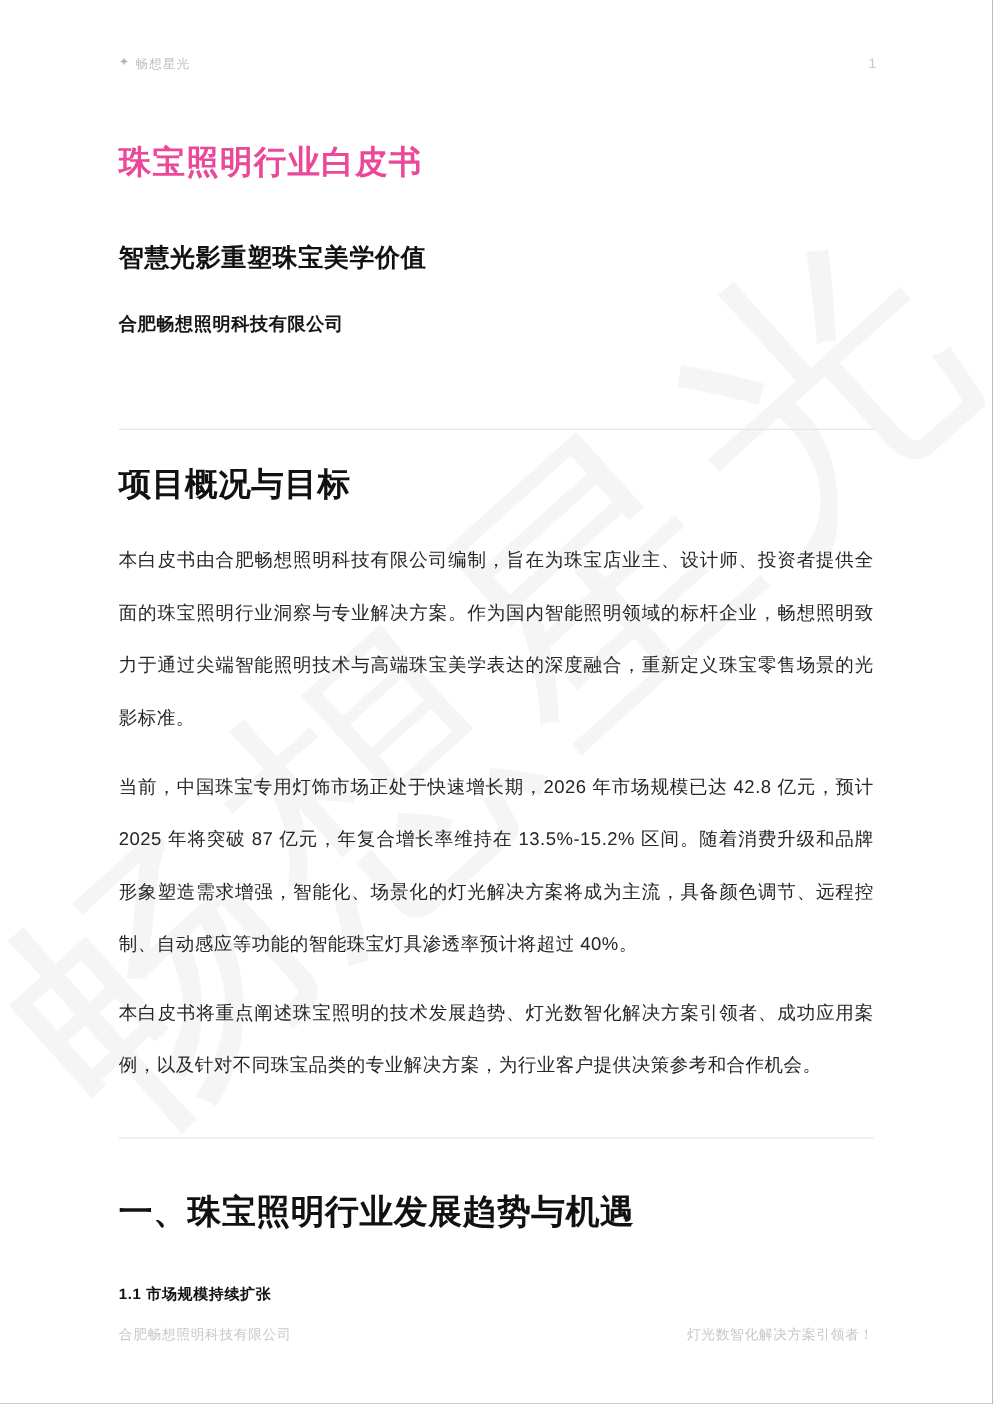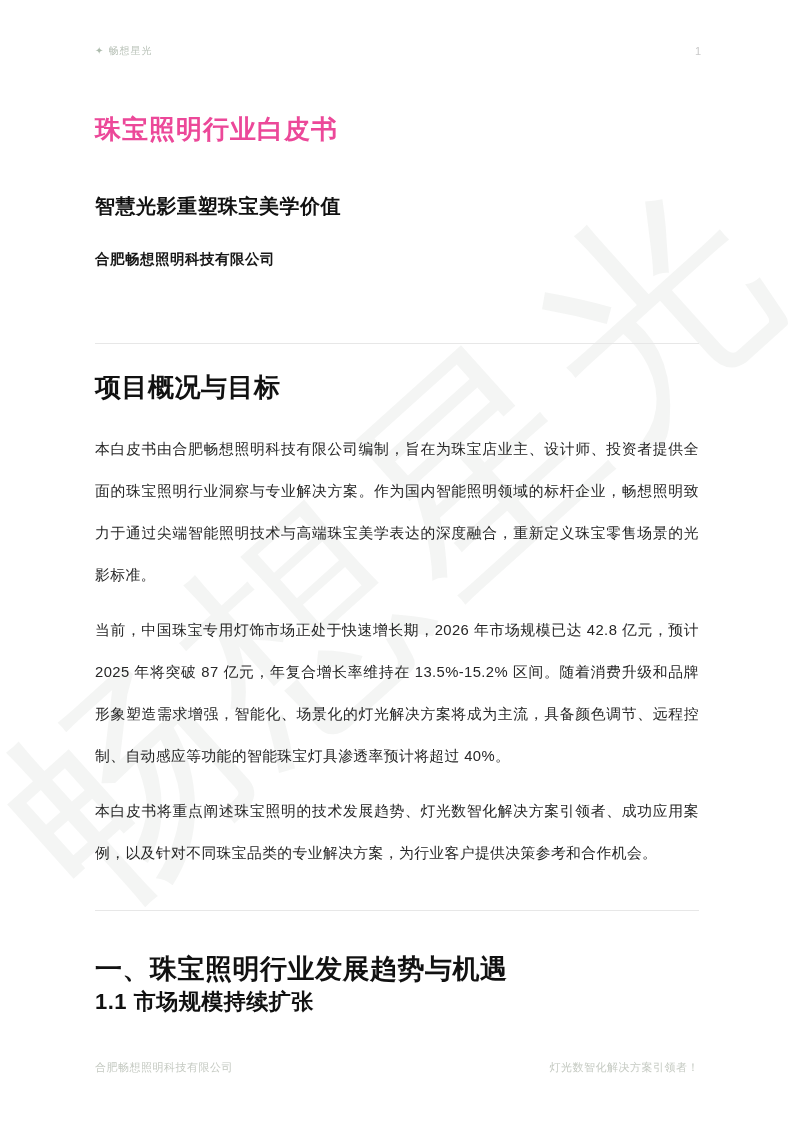--- a/index.html
+++ b/index.html
@@ -100,21 +100,22 @@
 
   .sec-heading {
     margin-top: 26px;
     font-size: 26px;
     font-weight: 700;
     color: #111;
     letter-spacing: 0.5px;
   }
   .sec-heading.trends { margin-top: 40px; font-size: 27px; }
   .sub-heading {
-    font-size: 22px;
+    margin-top: 40px;
+    font-size: 12px;
     font-weight: 700;
     color: #111;
     letter-spacing: 0.5px;
   }
   .para {
     margin-top: 23px;
     font-size: 14.8px;
     line-height: 42px;
     color: #262626;
     text-align: justify;

